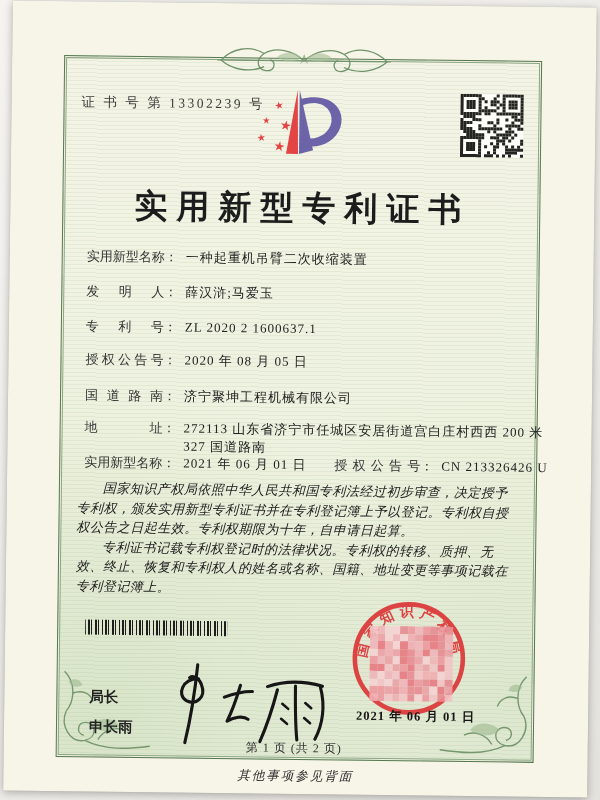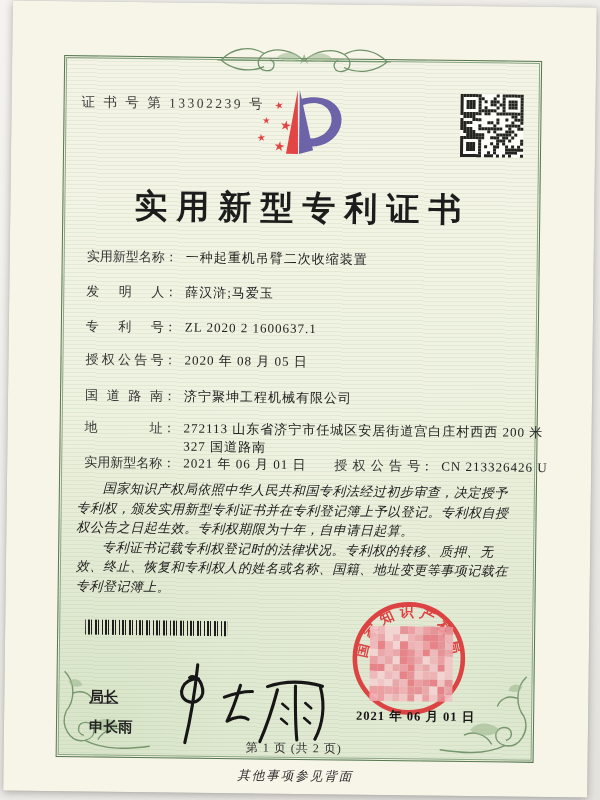--- a/index.html
+++ b/index.html
@@ -48,21 +48,21 @@
   #paras{position:absolute;left:70px;top:477px;width:442px;font-style:italic;
          font-size:13px;line-height:19.5px;color:#202020;}
   #paras p{margin:0;text-indent:2em;letter-spacing:.5px;}
   
   #barcode{position:absolute;left:80px;top:618px;width:142px;height:15px;
     background:
      repeating-linear-gradient(90deg,#1d1d1b 0 1px,transparent 1px 3px,#1d1d1b 3px 5px,transparent 5px 6px,
        #1d1d1b 6px 7px,transparent 7px 10px,#1d1d1b 10px 12px,transparent 12px 13px,
        #1d1d1b 13px 14px,transparent 14px 17px);}
   #bureau{left:85px;top:686px;font-size:14.5px;font-weight:700;
-          font-family:"Liberation Sans","DejaVu Sans",sans-serif;color:#222;text-decoration:underline;}
+          font-family:"Liberation Sans","DejaVu Sans",sans-serif;color:#222;}
   #bureau-name{left:85px;top:716px;font-size:14.5px;font-weight:700;
           font-family:"Liberation Sans","DejaVu Sans",sans-serif;color:#222;}
   #signature{position:absolute;left:160px;top:656px;width:175px;height:92px;}
   
   #seal{position:absolute;left:344px;top:594px;width:120px;height:120px;}
   #mosaic{position:absolute;left:21px;top:27px;display:grid;
           grid-template-columns:repeat(11,7.5px);grid-template-rows:repeat(10,7.5px);
           opacity:.92;}
   #mosaic div{width:7.5px;height:7.5px;}
   #seal-date{position:absolute;left:352px;top:703px;width:120px;font-size:12.5px;font-weight:700;

